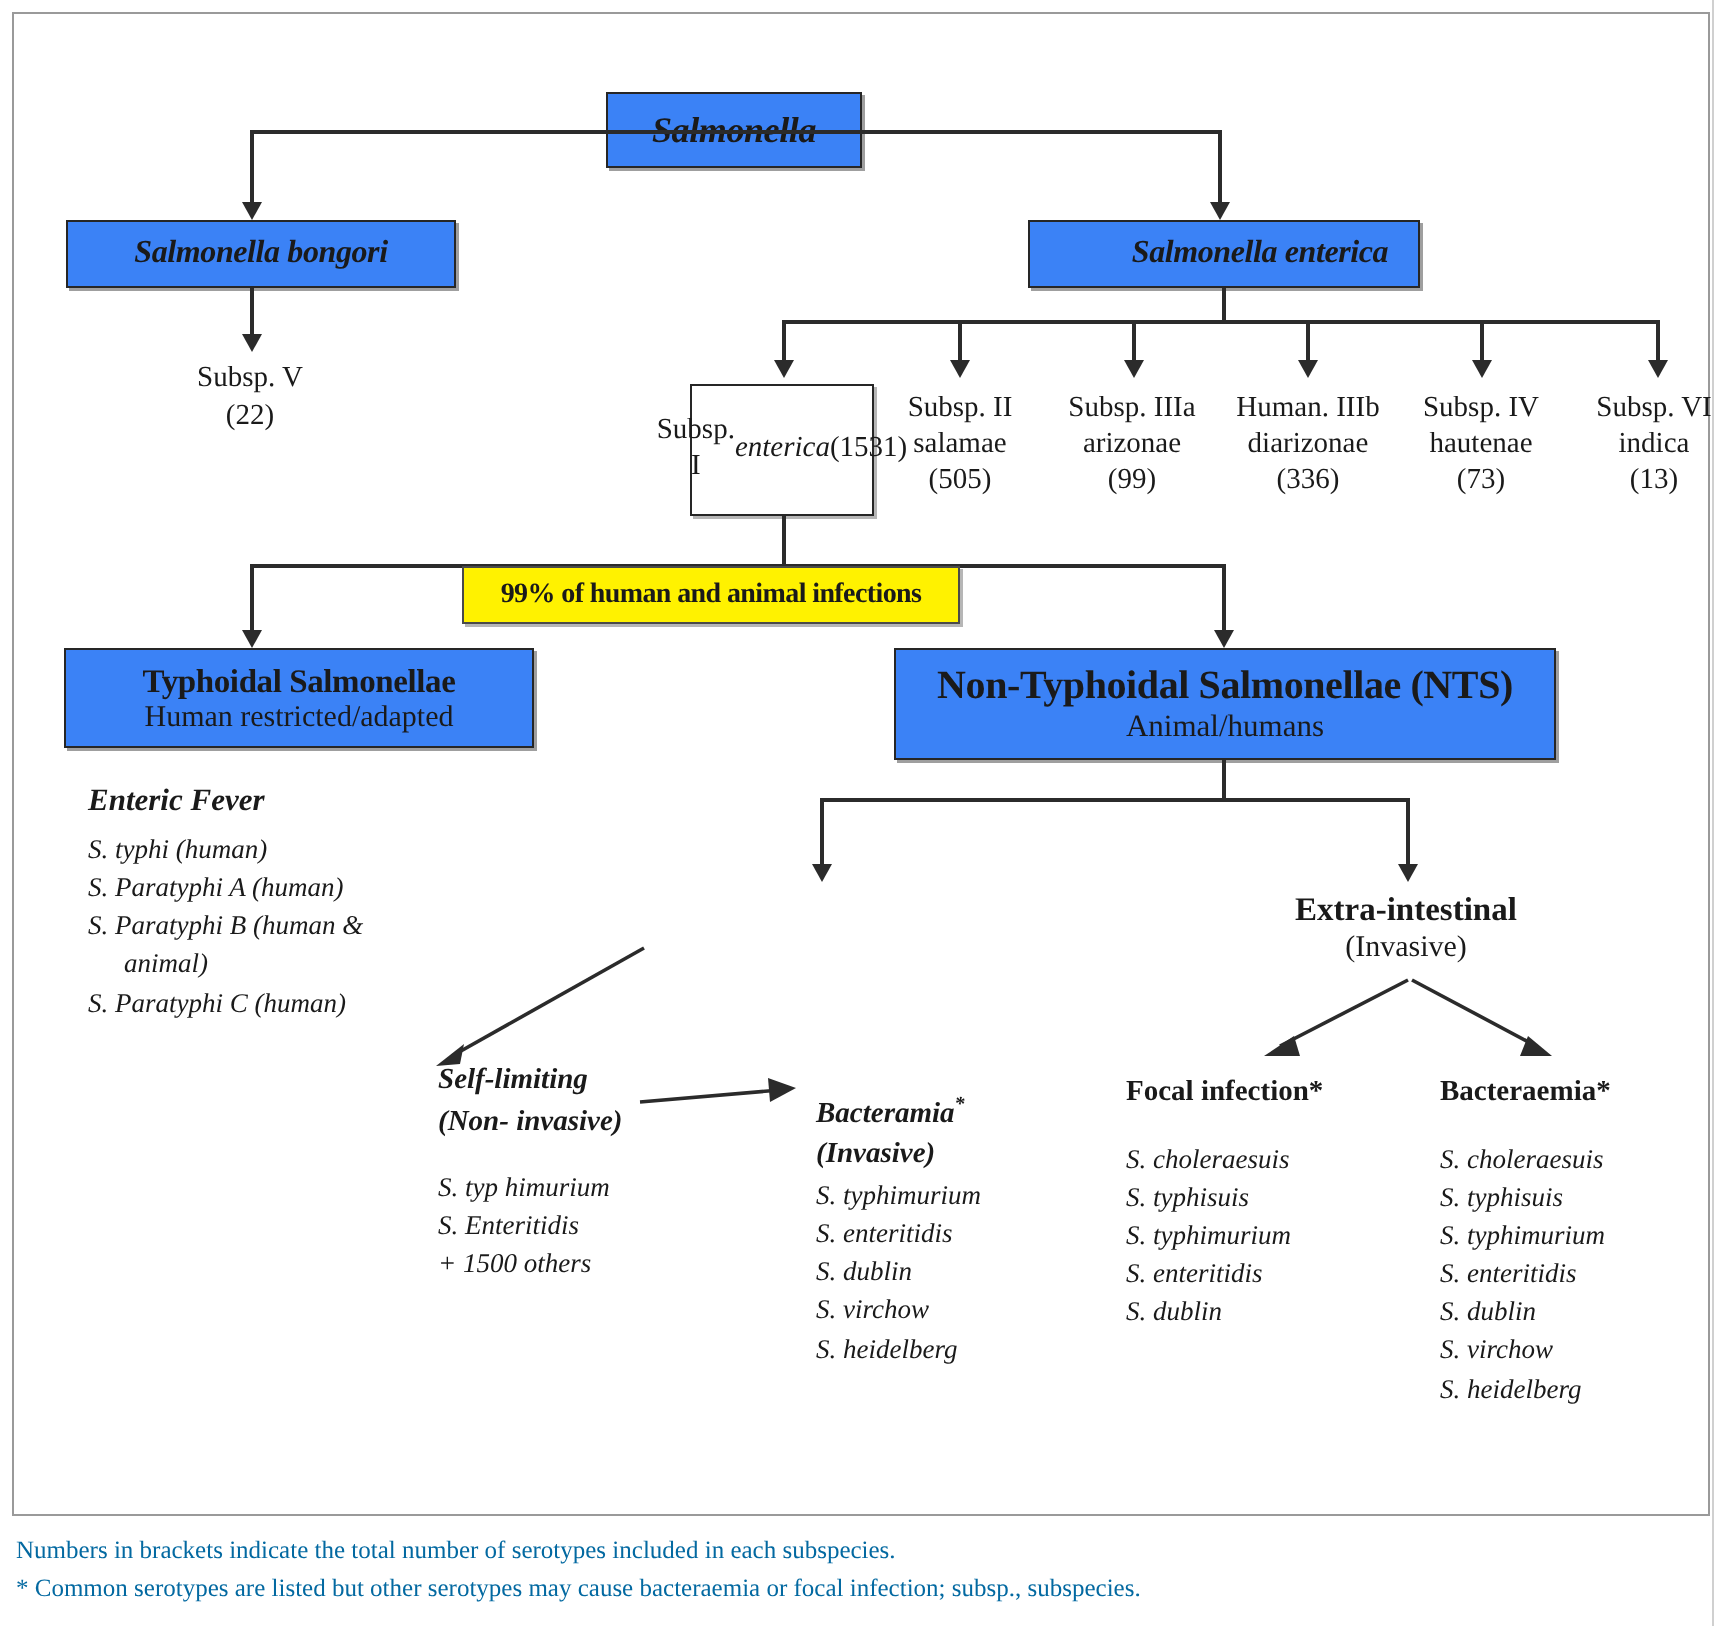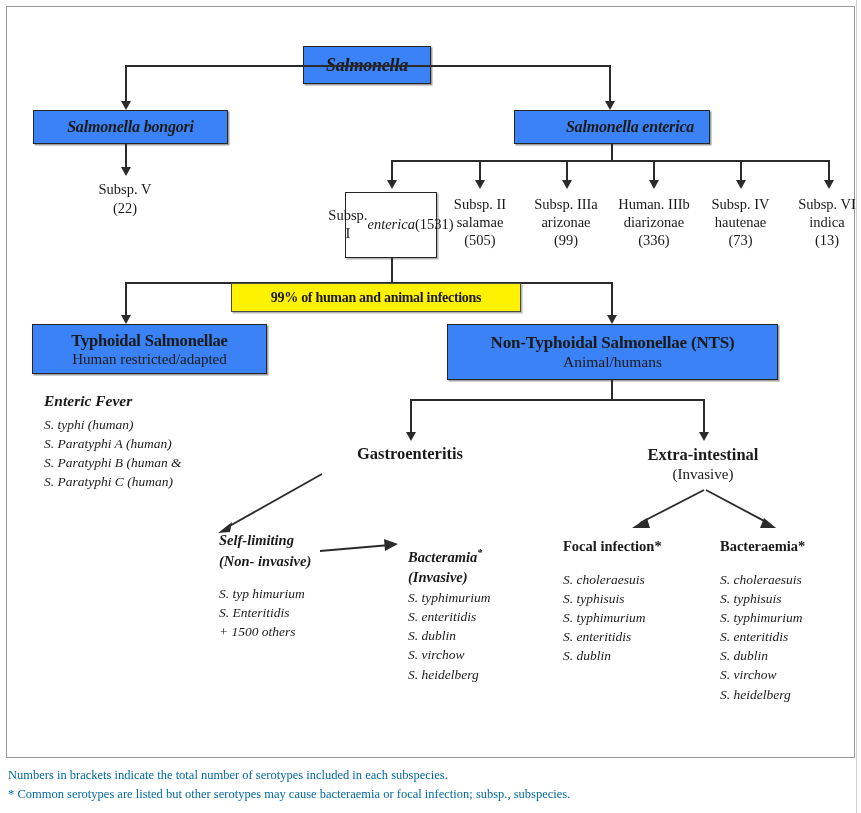--- a/index.html
+++ b/index.html
@@ -245,52 +245,50 @@
     <div>(13)</div>
   </div>
 
   <div class="ln v" style="left:391px; top:258px; height:25px;"></div>
   <div class="ln h" style="left:125px; top:282px; width:487px;"></div>
   <div class="ln v" style="left:125px; top:282px; height:34px;"></div>
   <div class="arw-d" style="left:121px; top:315px;"></div>
   <div class="ln v" style="left:611px; top:282px; height:34px;"></div>
   <div class="arw-d" style="left:607px; top:315px;"></div>
 
-  <div class="yellow-box" style="left:231px; top:283px; width:290px; height:29px;">
+  <div class="yellow-box" style="left:231px; top:283px; width:249px; height:29px;">
     <span>99% of human and animal infections</span>
   </div>
 
   <div class="blue-box" style="left:32px; top:324px; width:235px; height:50px;">
     <span class="t1 upright" style="font-size:16.5px;">Typhoidal Salmonellae</span>
     <span class="t2" style="font-size:15px;">Human restricted/adapted</span>
   </div>
 
   <div class="sp-list" style="left:44px; top:390px; width:240px;">
     <div class="hd" style="font-size:15.5px; margin-bottom:3px;">Enteric Fever</div>
     <div>S. typhi (human)</div>
     <div>S. Paratyphi A (human)</div>
     <div>S. Paratyphi B (human &amp;</div>
+    <div class="indent">animal)</div>
     <div>S. Paratyphi C (human)</div>
   </div>
 
   <div class="blue-box" style="left:447px; top:324px; width:331px; height:56px;">
-    <span class="t1 upright" style="font-size:17px;">Non-Typhoidal Salmonellae (NTS)</span>
+    <span class="t1 upright" style="font-size:20px;">Non-Typhoidal Salmonellae (NTS)</span>
     <span class="t2" style="font-size:15.5px;">Animal/humans</span>
   </div>
 
   <div class="ln v" style="left:611px; top:380px; height:20px;"></div>
   <div class="ln h" style="left:410px; top:399px; width:294px;"></div>
   <div class="ln v" style="left:410px; top:399px; height:34px;"></div>
   <div class="arw-d" style="left:406px; top:432px;"></div>
   <div class="ln v" style="left:703px; top:399px; height:34px;"></div>
   <div class="arw-d" style="left:699px; top:432px;"></div>
 
-  <div class="node" style="left:320px; top:444px; width:180px;">
-    <span class="hdr-bold">Gastroenteritis</span>
-  </div>
 
   <div class="node" style="left:613px; top:444px; width:180px; line-height:1.3;">
     <div class="hdr-bold">Extra-intestinal</div>
     <div style="font-size:15px;">(Invasive)</div>
   </div>
 
   <svg class="diag" style="left:210px; top:470px;" width="120" height="70" viewBox="0 0 120 70">
     <line x1="112" y1="4" x2="16" y2="58" stroke="#2b2b2b" stroke-width="1.8"></line>
     <polygon points="8,63 22,52 20,62" fill="#2b2b2b"></polygon>
   </svg>

